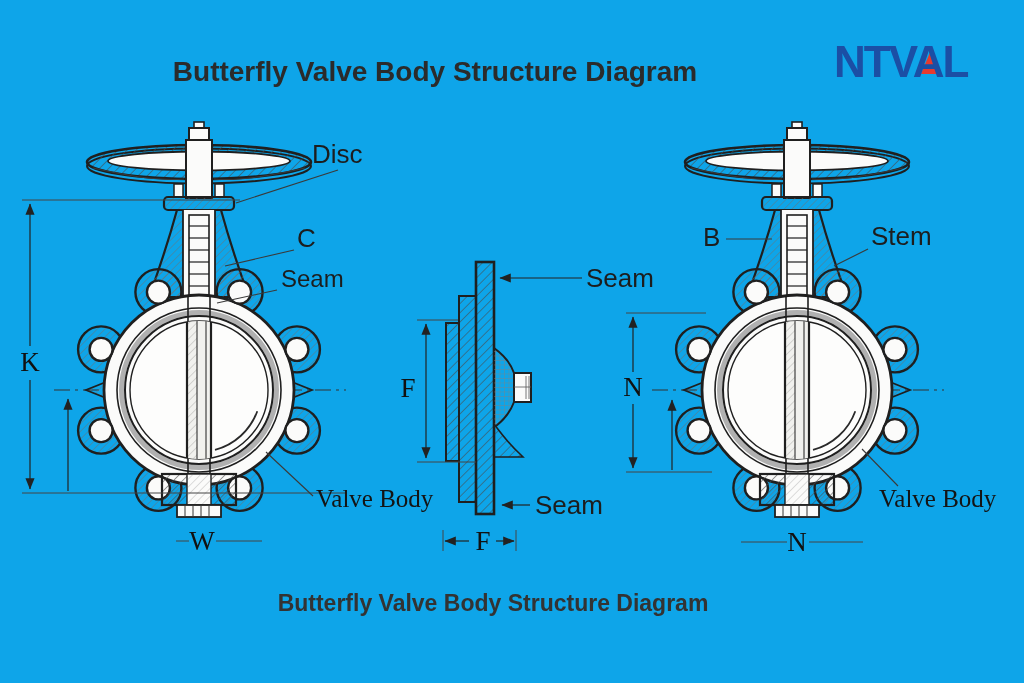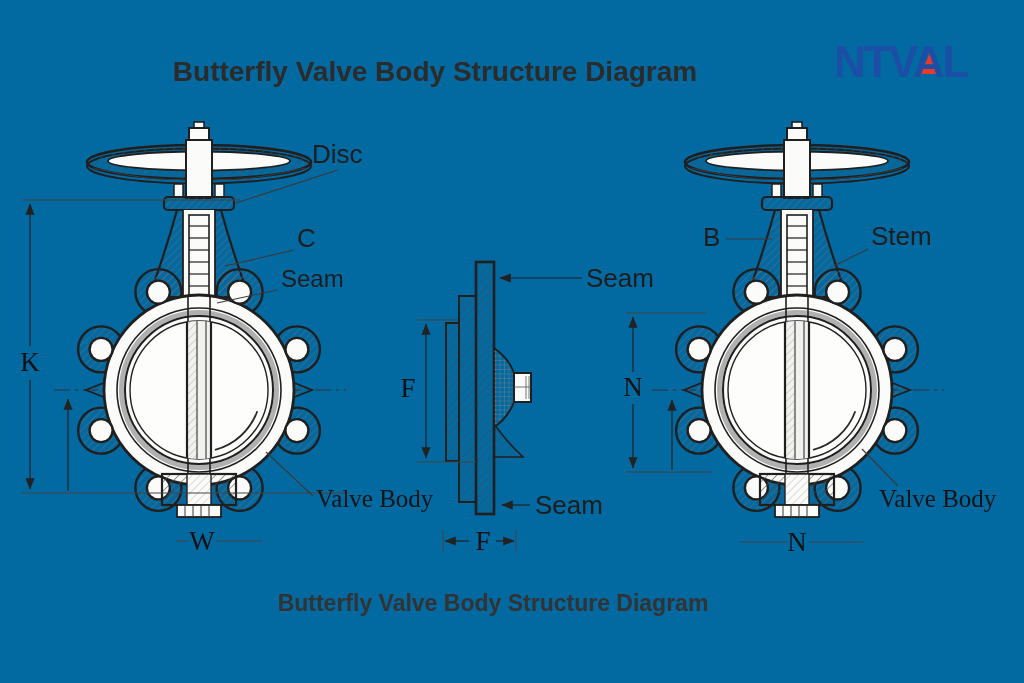--- a/index.html
+++ b/index.html
@@ -1,16 +1,16 @@
 <!DOCTYPE html>
 <html><head>
 <meta charset="utf-8">
 <style>
   html,body{margin:0;padding:0;background:#e8e8e8;}
-  .canvas{position:relative;width:1024px;height:683px;background:#0369a1;overflow:hidden;
+  .canvas{position:relative;width:1024px;height:683px;background:#0ea5e9;overflow:hidden;
           font-family:"Liberation Sans",sans-serif;}
   svg{position:absolute;left:0;top:0;}
   text{user-select:none;}
   .title-text{font-family:"Liberation Sans",sans-serif;font-size:28px;font-weight:700;fill:#2b2b2b;}
   .caption-text{font-family:"Liberation Sans",sans-serif;font-size:23px;font-weight:700;fill:#333;}
   .lbl-sans{font-family:"Liberation Sans",sans-serif;font-size:24px;fill:#1d1d1d;}
   .lbl-sans-big{font-family:"Liberation Sans",sans-serif;font-size:26px;fill:#1d1d1d;}
   .lbl-serif{font-family:"Liberation Serif","DejaVu Serif",serif;font-size:25px;fill:#141414;}
   .dim-serif{font-family:"Liberation Serif","DejaVu Serif",serif;font-size:27px;fill:#111;}
   .logo-text{font-family:"Liberation Sans",sans-serif;font-size:44px;font-weight:700;letter-spacing:-2px;}

